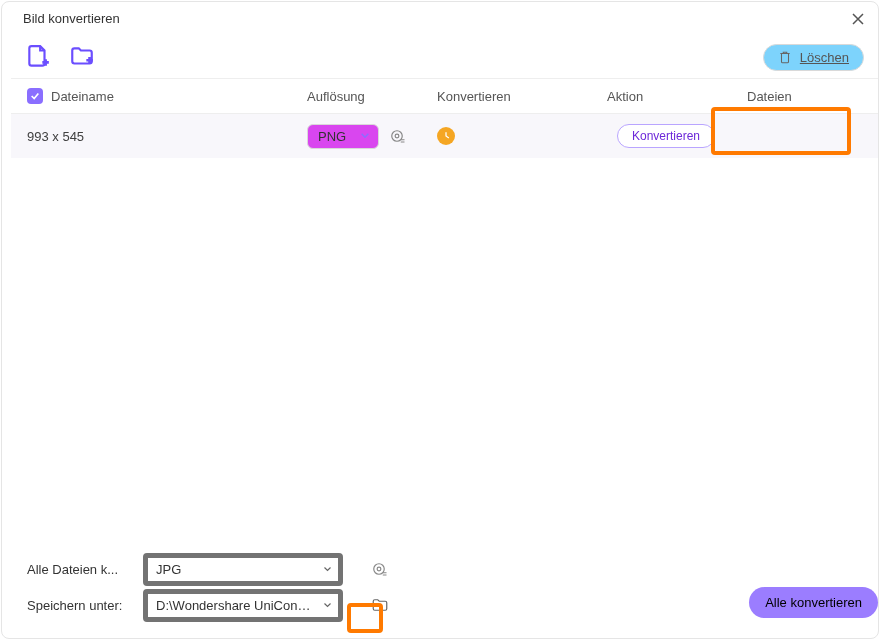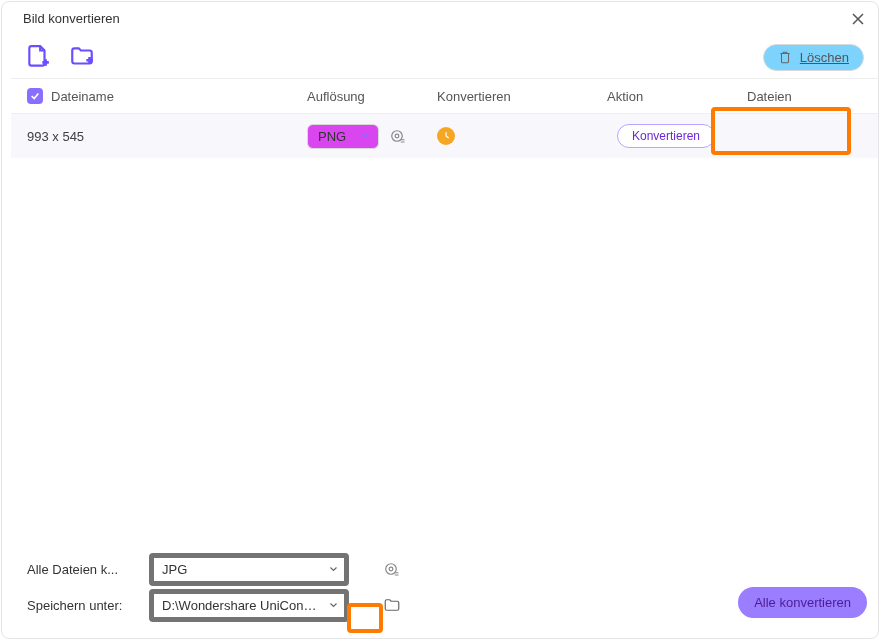--- a/index.html
+++ b/index.html
@@ -136,21 +136,21 @@
     .footer {
       border-top: 1px solid transparent;
       padding: 8px 16px 12px;
       margin-top: auto;
     }
     .footer-row {
       display: grid;
       grid-template-columns: 100px 210px 30px 1fr;
       height: 30px;
       align-items: center;
-      gap: 22px;
+      gap: 16px;
       margin-bottom: 6px;
       font-size: 13px;
       color:#333;
     }
     .footer-row .label { white-space:nowrap; overflow:hidden; text-overflow:ellipsis; }
     .select-box {
       border: 5px solid #737373;
       border-radius: 4px;
       padding: 4px 24px 4px 8px;
       font-size: 13px;
@@ -165,24 +165,24 @@
       color:#666;
     }
     .folder-icon {
       width:22px; height:22px;
       color:#666;
       display:flex; align-items:center; justify-content:center;
       cursor:pointer;
     }
     .convert-all {
       position:absolute;
-      right: 13px;
+      right: 2px;
       bottom: 22px;
       background: #9b7dff;
-      color:#4c1d95;
+      color:#000000;
       border:none;
       border-radius: 18px;
       padding: 8px 16px;
       font-size: 13px;
       cursor:pointer;
     }
   </style>
 </head>
 <body>
 

